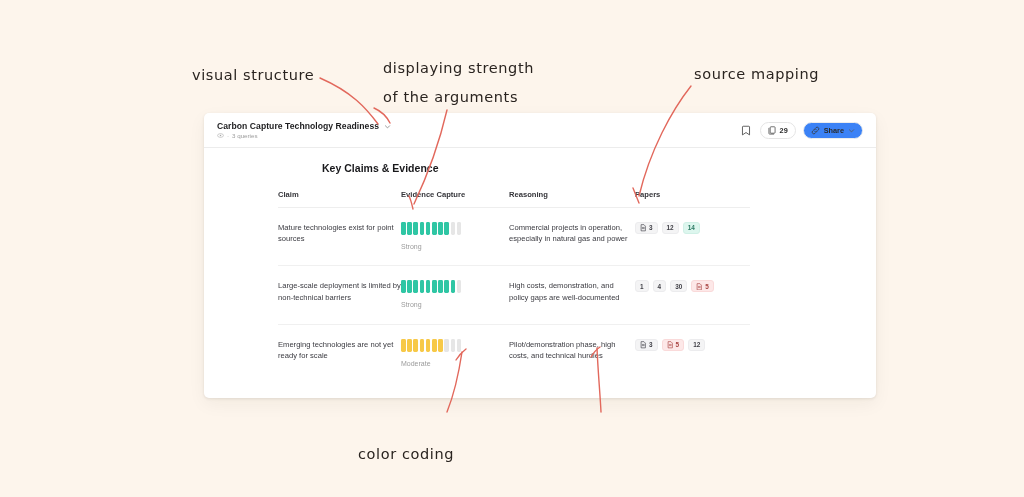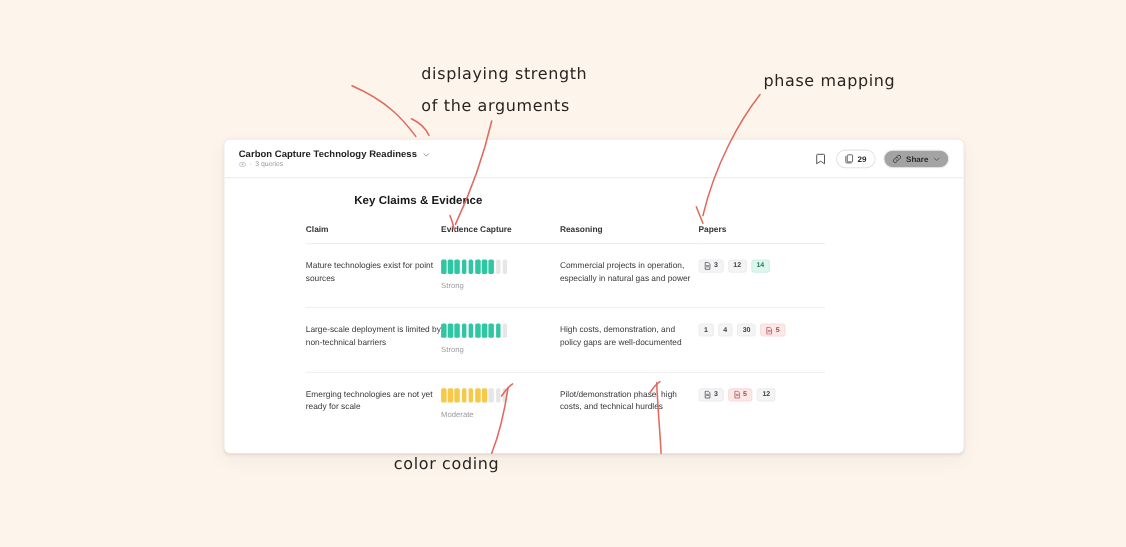--- a/index.html
+++ b/index.html
@@ -20,21 +20,21 @@
     color: #2a2420;
     letter-spacing: .6px;
     white-space: pre;
     line-height: 21px;
     z-index: 6;
   }
 
   
   .card {
     position: absolute;
-    left: 204px; top: 127px;
+    left: 204px; top: 113px;
     width: 672px; height: 285px;
     background: #ffffff;
     border-radius: 5px;
     box-shadow: 0 1px 3px rgba(40,30,20,.10), 0 6px 18px rgba(40,30,20,.05);
     overflow: hidden;
   }
   .card-header {
     height: 35px;
     padding: 0 13px;
     display: flex; align-items: center;
@@ -51,21 +51,21 @@
 
   .hdr-right { margin-left: auto; display: flex; align-items: center; gap: 7px; }
   .icon-btn { display: flex; align-items: center; justify-content: center; width: 14px; height: 14px; }
   .pill {
     display: flex; align-items: center; gap: 4px;
     height: 17px; padding: 0 7px;
     border: 1px solid #e4e4e4; border-radius: 9px;
     background: #fff;
     font-size: 7.3px; color: #2b2b2b; font-weight: bold;
   }
-  .pill.share { background: #a3a3a3; border-color: #eceded; gap:4px; }
+  .pill.share { background: #3b82f6; border-color: #eceded; gap:4px; }
   .pill svg { display: block; }
 
   
   .card-body { padding: 14px 0 0 74px; }
   .section-title { font-size: 10.5px; font-weight: bold; color: #18181b; letter-spacing: .02px; margin-left: 44px; }
 
   table.claims { width: 472px; border-collapse: collapse; margin-top: 16px; }
   table.claims th {
     text-align: left; font-size: 7.6px; font-weight: bold; color: #35353a;
     padding: 0 0 8px 0; border-bottom: 1px solid #eeeeee;
@@ -130,24 +130,25 @@
       <path d="M409,196 C411,200 412,205 413,209"></path>
       <path d="M691,86 C672,110 650,150 639,196"></path>
       <path d="M633,188 C635,193 637,198 639,203"></path>
       <path d="M447,412 C455,392 459,372 462,352"></path>
       <path d="M456,360 C459,355 462,352 466,349"></path>
       <path d="M601,412 C600,392 598,372 597,348"></path>
       <path d="M591,357 C594,352 597,349 600,347"></path>
     </g>
   </svg>
 
+  <div class="anno-text" style="left:192px; top:65px;">visual structure</div>
   <div class="anno-text" style="left:383px; top:58px;">displaying strength</div>
   <div class="anno-text" style="left:383px; top:87px;">of the arguments</div>
-  <div class="anno-text" style="left:694px; top:64px;">phase mapping</div>
-  <div class="anno-text" style="left:358px; top:412px;">color coding</div>
+  <div class="anno-text" style="left:694px; top:64px;">source mapping</div>
+  <div class="anno-text" style="left:358px; top:444px;">color coding</div>
 
   <div class="card">
 
     <div class="card-header">
       <div class="hdr-left">
         <div class="doc-title-row">
           <span class="doc-title">Carbon Capture Technology Readiness</span>
           <span>
             <svg class="chev" viewBox="0 0 10 10">
                 <path d="M2 4 L5 7 L8 4" fill="none" stroke="#8a8a8a" stroke-width="1.2" stroke-linecap="round" stroke-linejoin="round"></path>

